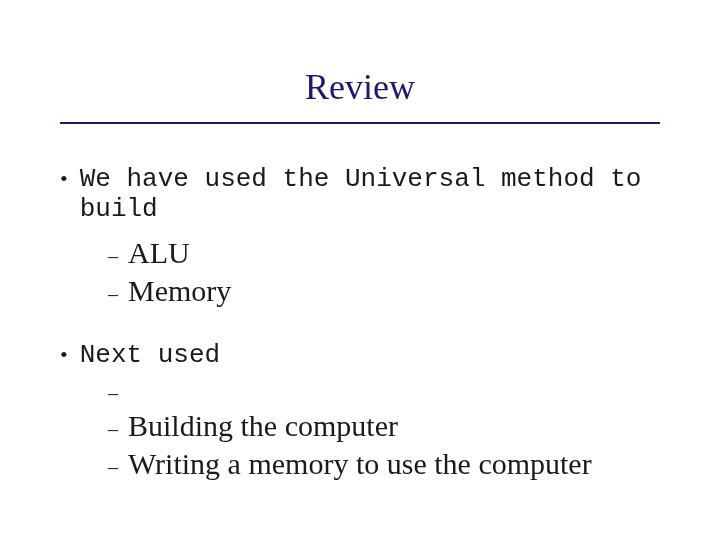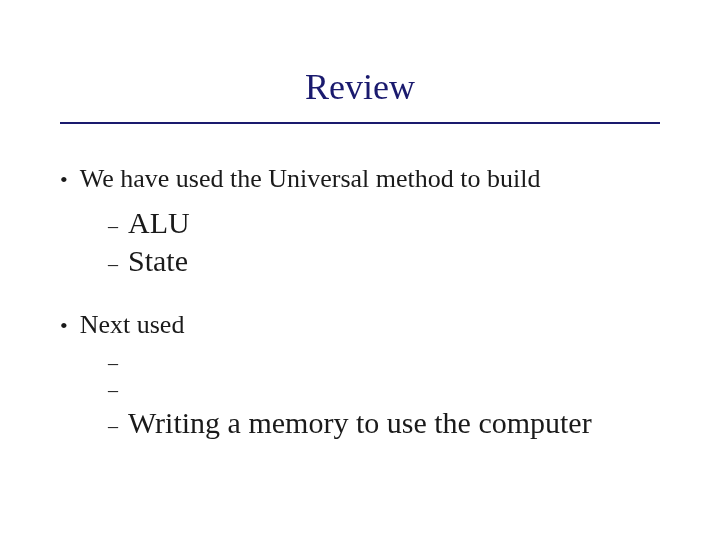--- a/index.html
+++ b/index.html
@@ -69,20 +69,21 @@
 
     .bullet-dot {
       font-size: 22px;
       color: #1a1a1a;
       flex-shrink: 0;
     }
 
     .bullet-text {
       font-size: 26px;
       color: #1a1a1a;
+      font-family: Liberation Mono, monospace;
     }
 
     .sub-bullets {
       margin-left: 48px;
       display: flex;
       flex-direction: column;
       gap: 4px;
       margin-top: 4px;
     }
 
@@ -122,36 +123,37 @@
         <span class="bullet-dot">•</span>
         <span class="bullet-text">We have used the Universal method to build</span>
       </div>
       <div class="sub-bullets">
         <div class="sub-bullet">
           <span class="sub-dash">–</span>
           <span class="sub-text">ALU</span>
         </div>
         <div class="sub-bullet">
           <span class="sub-dash">–</span>
-          <span class="sub-text">State</span>
+          <span class="sub-text">Memory</span>
         </div>
       </div>
     </div>
 
     <div class="bullet-section">
       <div class="bullet-main">
         <span class="bullet-dot">•</span>
         <span class="bullet-text">Next used</span>
       </div>
       <div class="sub-bullets">
         <div class="sub-bullet">
           <span class="sub-dash">–</span>
         </div>
         <div class="sub-bullet">
           <span class="sub-dash">–</span>
+          <span class="sub-text">Building the computer</span>
         </div>
         <div class="sub-bullet">
           <span class="sub-dash">–</span>
           <span class="sub-text">Writing a memory to use the computer</span>
         </div>
       </div>
     </div>
 
   </div>
 </div>

